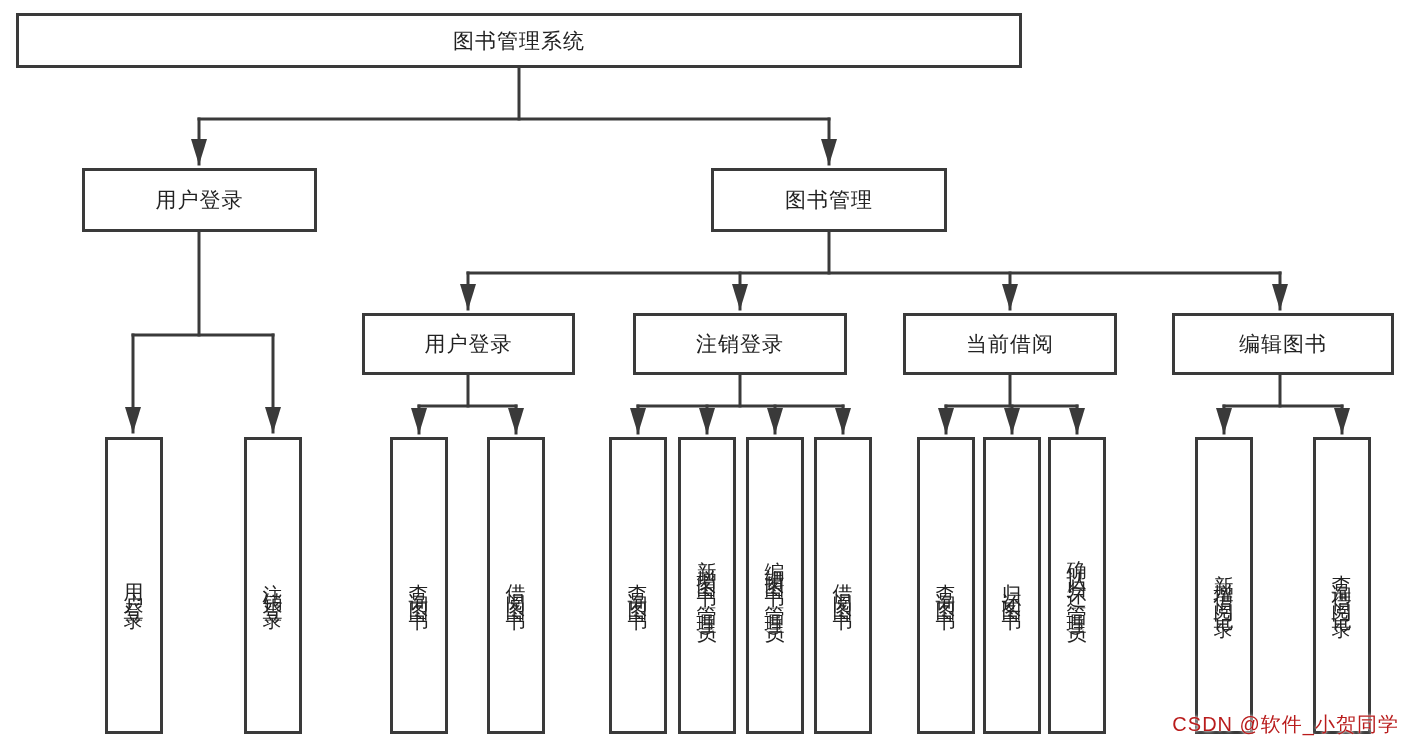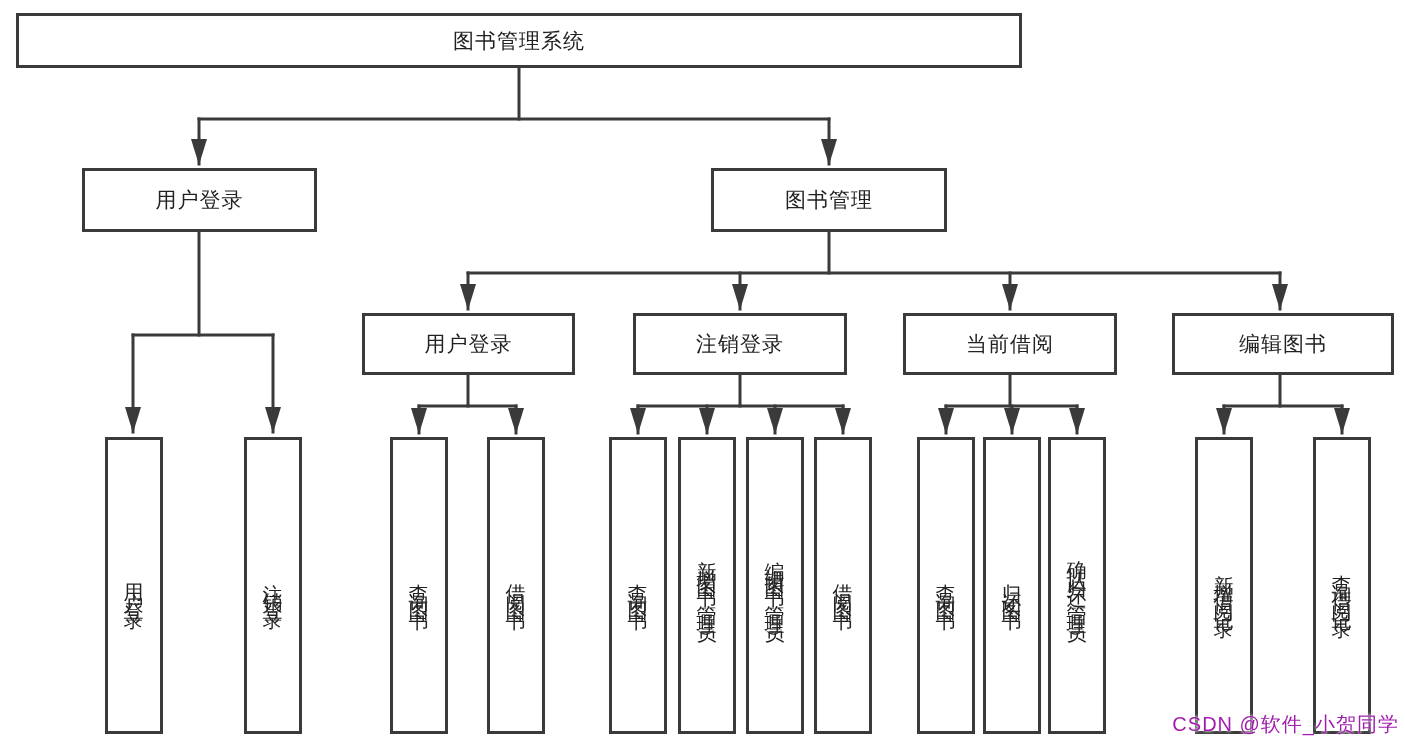--- a/index.html
+++ b/index.html
@@ -66,21 +66,21 @@
   .lf9  { left: 917px; }
   .lf10 { left: 983px; }
   .lf11 { left: 1048px; }
   .lf12 { left: 1195px; }
   .lf13 { left: 1313px; }
   .watermark {
     position: absolute;
     right: 6px;
     top: 711px;
     font-size: 20px;
-    color: #a21caf;
+    color: #b91c1c;
     letter-spacing: 1px;
     z-index: 5;
     text-shadow: 0 0 2px #ffffff, 0 0 4px #ffffff;
     white-space: nowrap;
   }
 </style>
 </head>
 <body>
 
 <div class="canvas">

